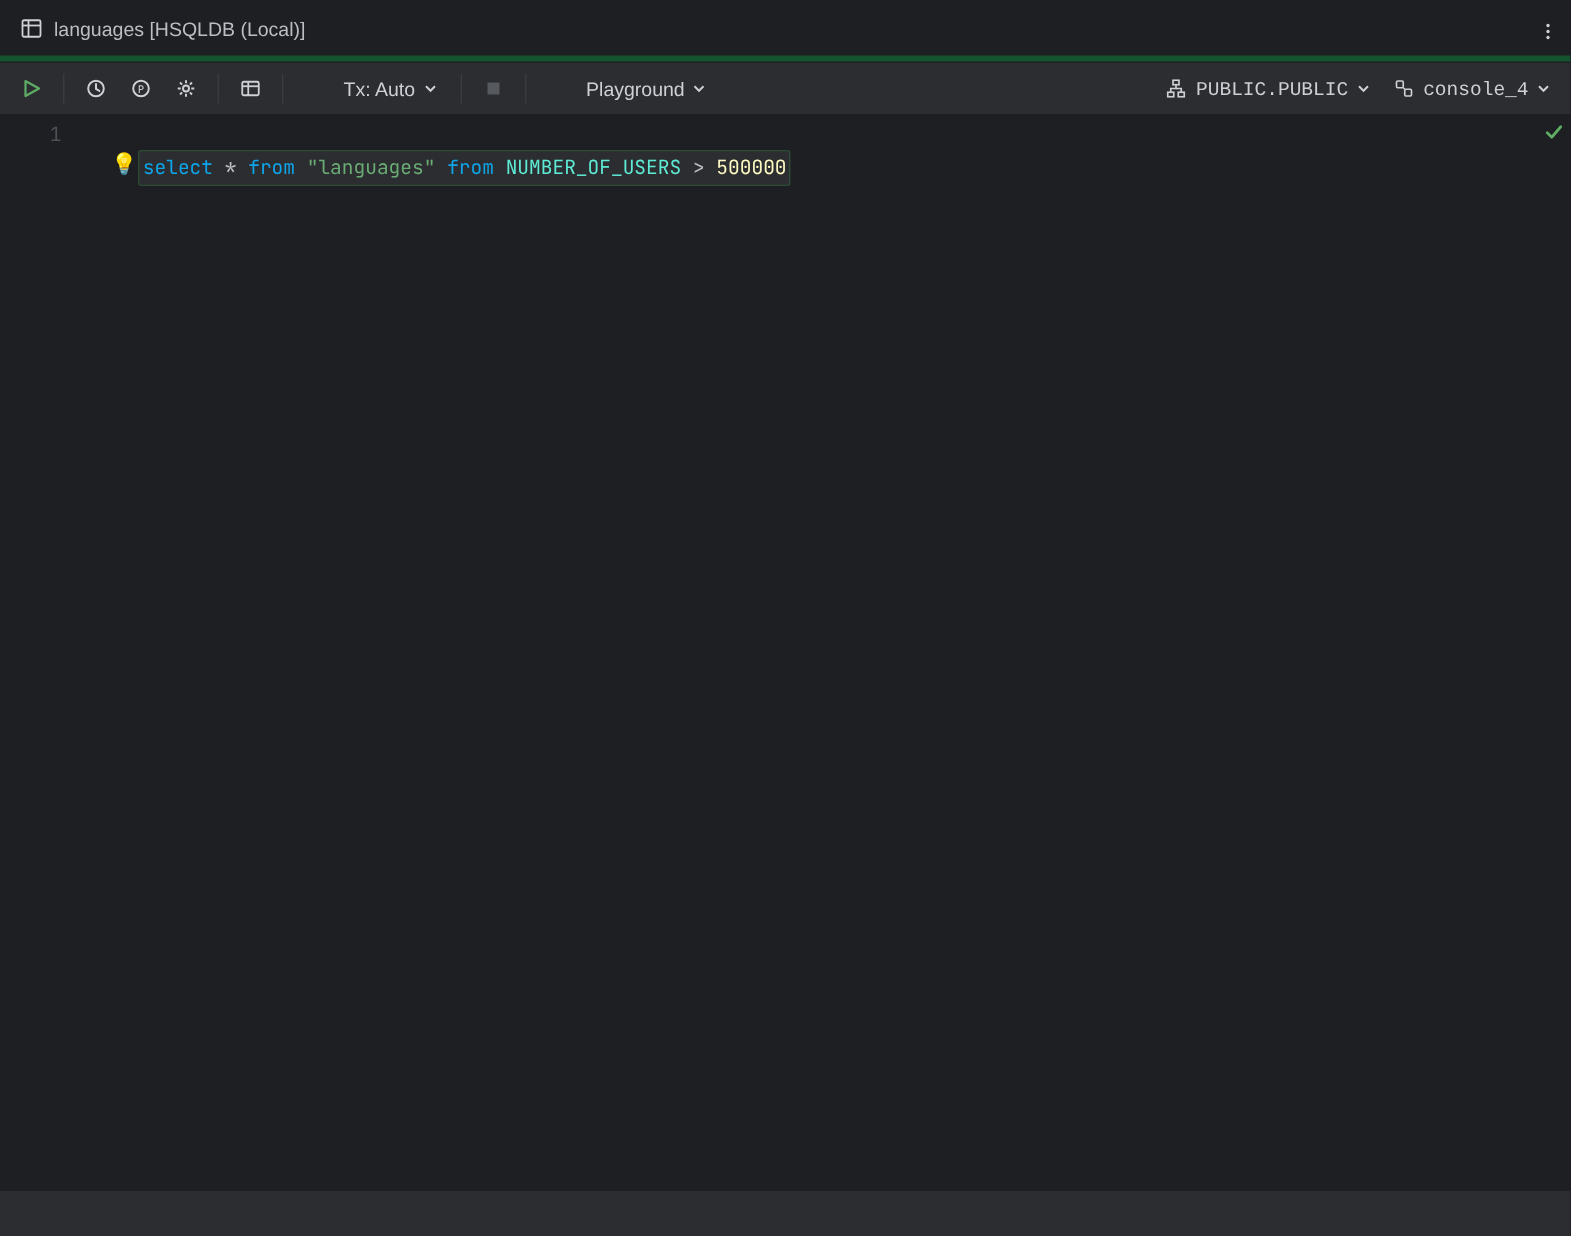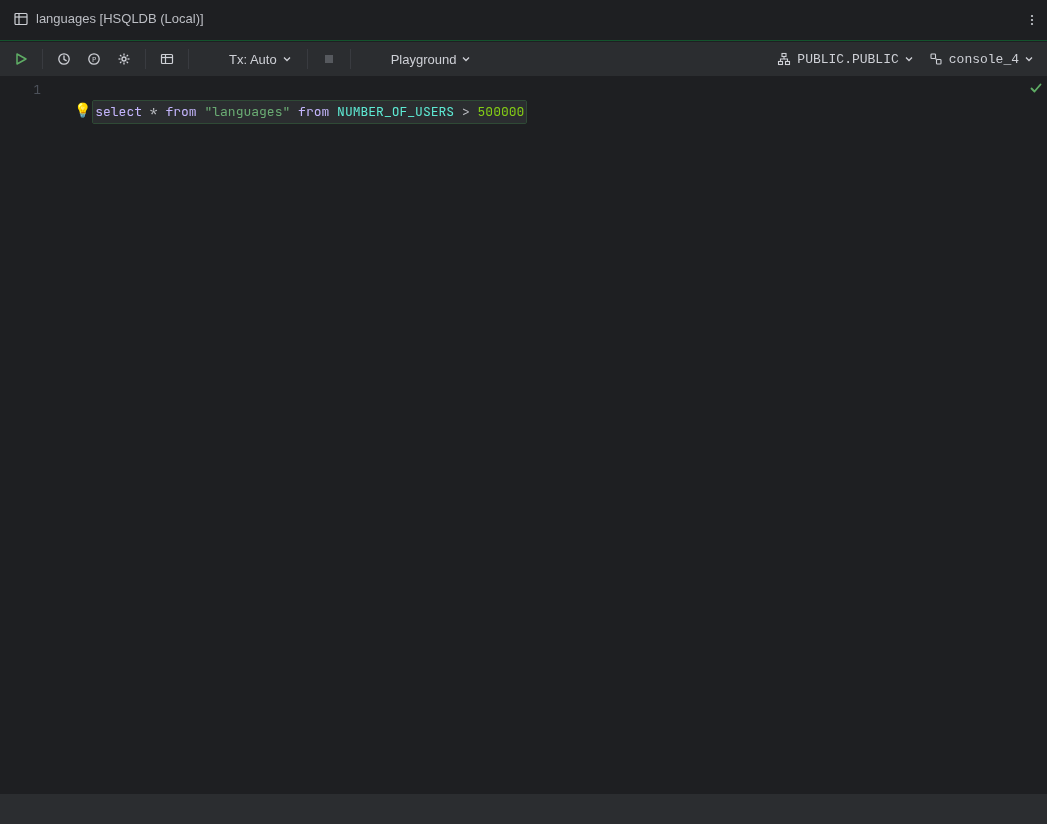--- a/index.html
+++ b/index.html
@@ -7,24 +7,24 @@
   body {
     background: #1e1f22;
     font-family: -apple-system, "Segoe UI", sans-serif;
     font-size: 13px;
     color: #bcbec4;
   }
 
   
   .tabbar {
     display: flex;
-    align-items: center;
+    align-items: flex-start;
     height: 41px;
     background: #1e1f22;
-    border-bottom: 1px solid #14532d;
+    border-bottom: 4px solid #14532d;
     position: relative;
   }
   .tab {
     display: flex;
     align-items: center;
     height: 41px;
     padding: 0 14px;
     gap: 8px;
     color: #bcbec4;
     cursor: pointer;
@@ -132,25 +132,25 @@
     color: #bcbec4;
     white-space: pre;
   }
   .code-line {
     display: inline-block;
     padding: 0 2px;
     background: #2b2d30;
     outline: 1px solid #2f4a36;
     border-radius: 1px;
   }
-  .tok-kw   { color: #c4b5fd; }
+  .tok-kw   { color: #0ea5e9; }
   .tok-star { color: #bcbec4; }
   .tok-str  { color: #6aab73; }
   .tok-idu  { color: #5eead4; }
-  .tok-num  { color: #84cc16; }
+  .tok-num  { color: #fef9c3; }
 
   .intention-bulb {
     position: absolute;
     left: 12px;
     top: 26px;
     font-size: 14px;
     line-height: 1;
     filter: saturate(1.1);
   }
 

